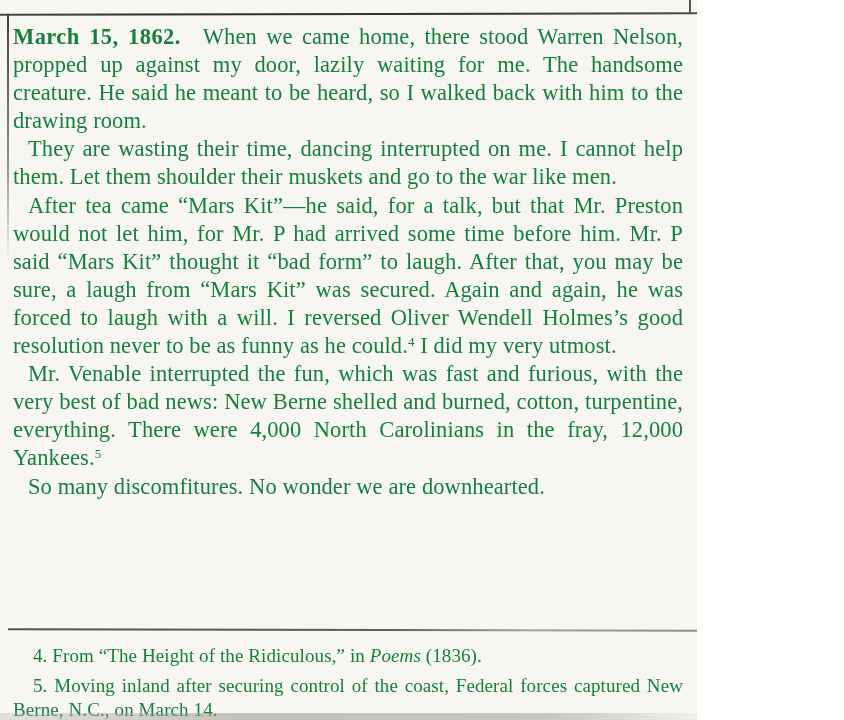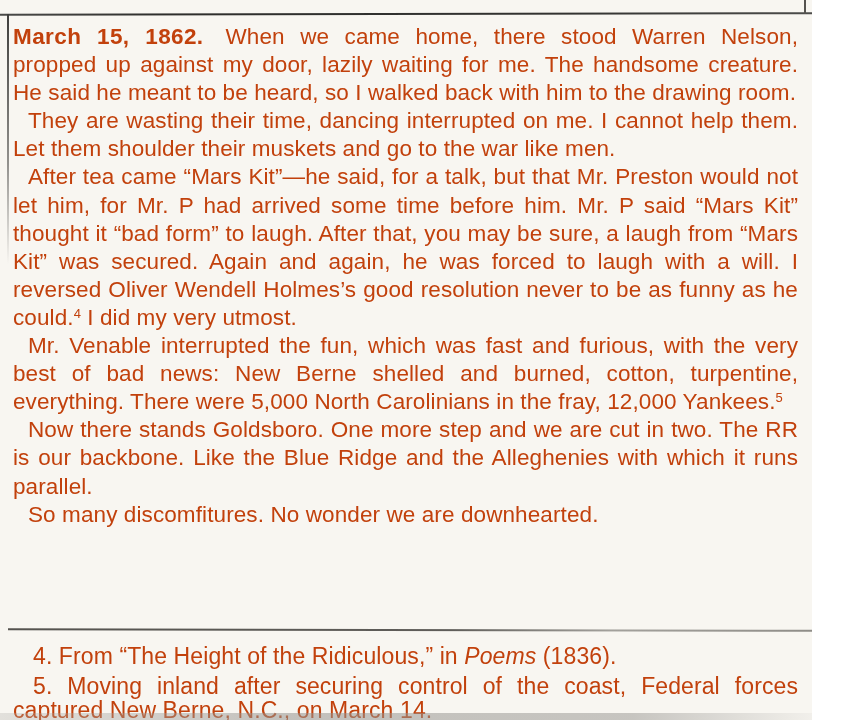--- a/index.html
+++ b/index.html
@@ -2,26 +2,26 @@
 <html><head>
 <meta charset="utf-8">
 <style>
   html, body {
     margin: 0;
     padding: 0;
     background: #ffffff;
   }
   .page {
     position: relative;
-    width: 812px;
+    width: 697px;
     height: 720px;
     background: #f8f6f1;
     overflow: hidden;
-    font-family: Liberation Sans, sans-serif;
-    color: #c2410c;
+    font-family: Liberation Serif, serif;
+    color: #15803d;
   }
   
   .top-edge {
     position: absolute;
     top: 13px;
     left: 0;
     width: 100%;
     height: 2px;
     background: linear-gradient(to right, #4a4a48, #2e2e2c 20%, #333331 70%, #4c4c4a);
     transform: rotate(-0.12deg);
@@ -80,21 +80,21 @@
     transform: rotate(0.12deg);
   }
   .footnotes {
     position: absolute;
     top: 644px;
     left: 13px;
     right: 14px;
   }
   .footnote {
     margin: 0;
-    font-size: 23px;
+    font-size: 19px;
     line-height: 24px;
     text-align: justify;
     text-indent: 20px;
     letter-spacing: 0.1px;
   }
   .footnote + .footnote {
     margin-top: 6px;
   }
   .bottom-edge {
     position: absolute;
@@ -115,22 +115,21 @@
 <div class="page">
 
   <div class="top-edge"></div>
   <div class="right-edge-nub"></div>
   <div class="left-edge"></div>
 
   <div class="content">
     <p class="body-par first"><b class="run-bold">March 15, 1862.</b><span>When we came home, there stood Warren Nelson, propped up against my door, lazily waiting for me. The handsome creature. He said he meant to be heard, so I walked back with him to the drawing room.</span></p>
     <p class="body-par"><span>They are wasting their time, dancing interrupted on me. I cannot help them. Let them shoulder their muskets and go to the war like men.</span></p>
     <p class="body-par"><span>After tea came “Mars Kit”—he said, for a talk, but that Mr. Preston would not let him, for Mr. P had arrived some time before him. Mr. P said “Mars Kit” thought it “bad form” to laugh. After that, you may be sure, a laugh from “Mars Kit” was secured. Again and again, he was forced to laugh with a will. I reversed Oliver Wendell Holmes’s good resolution never to be as funny as he could.</span><sup class="run-sup">4</sup><span> I did my very utmost.</span></p>
-    <p class="body-par"><span>Mr. Venable interrupted the fun, which was fast and furious, with the very best of bad news: New Berne shelled and burned, cotton, turpentine, everything. There were 5,000 North Carolinians in the fray, 12,000 Yankees.</span><sup class="run-sup">5</sup></p>
-    <p class="body-par"><span>Now there stands Goldsboro. One more step and we are cut in two. The RR is our backbone. Like the Blue Ridge and the Alleghenies with which it runs parallel.</span></p>
+    <p class="body-par"><span>Mr. Venable interrupted the fun, which was fast and furious, with the very best of bad news: New Berne shelled and burned, cotton, turpentine, everything. There were 4,000 North Carolinians in the fray, 12,000 Yankees.</span><sup class="run-sup">5</sup></p>
     <p class="body-par"><span>So many discomfitures. No wonder we are downhearted.</span></p>
   </div>
 
   <div class="footnote-rule"></div>
 
   <div class="footnotes">
     <p class="footnote"><span>4. From “The Height of the Ridiculous,” in </span><i class="run-italic">Poems</i><span> (1836).</span></p>
     <p class="footnote"><span>5. Moving inland after securing control of the coast, Federal forces captured New Berne, N.C., on March 14.</span></p>
   </div>
 

